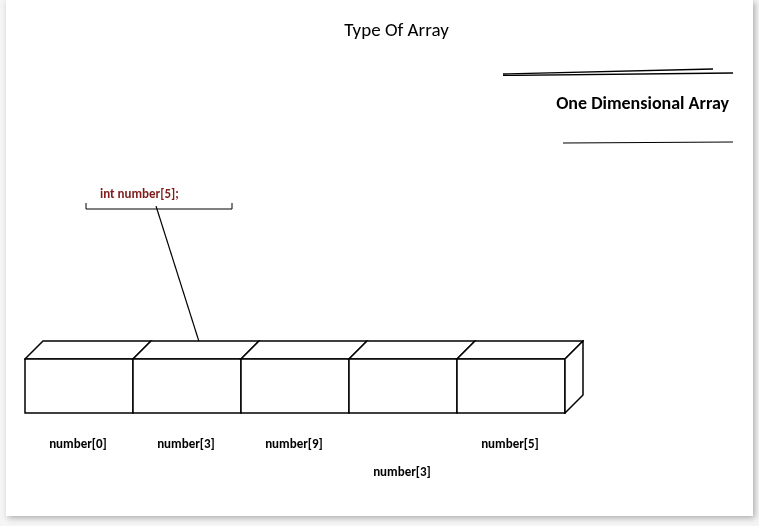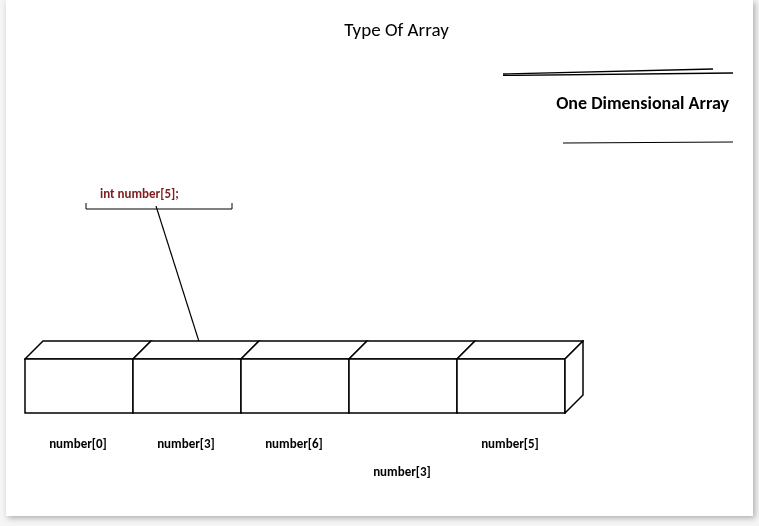--- a/index.html
+++ b/index.html
@@ -127,18 +127,18 @@
         <polygon points="325,19 433,19 433,73 325,73" fill="#fff" stroke="#000" stroke-width="1.5"></polygon>
         <polygon points="433,19 451,1 559,1 541,19" fill="#fff" stroke="#000" stroke-width="1.5"></polygon>
         <polygon points="433,19 541,19 541,73 433,73" fill="#fff" stroke="#000" stroke-width="1.5"></polygon>
         <polygon points="541,19 559,1 559,55 541,73" fill="#fff" stroke="#000" stroke-width="1.5"></polygon>
       </svg>
   </div>
 
   <div class="labels" id="labelsRow">
       <div class="lbl" style="width: 108px;">number[0]</div>
       <div class="lbl" style="width: 108px;">number[3]</div>
-      <div class="lbl" style="width: 108px;">number[6]</div>
+      <div class="lbl" style="width: 108px;">number[9]</div>
       <div class="lbl" style="width: 108px; margin-top: 28px;">number[3]</div>
       <div class="lbl" style="width: 108px;">number[5]</div>
     </div>
 
 </div>
 
 </body></html>

